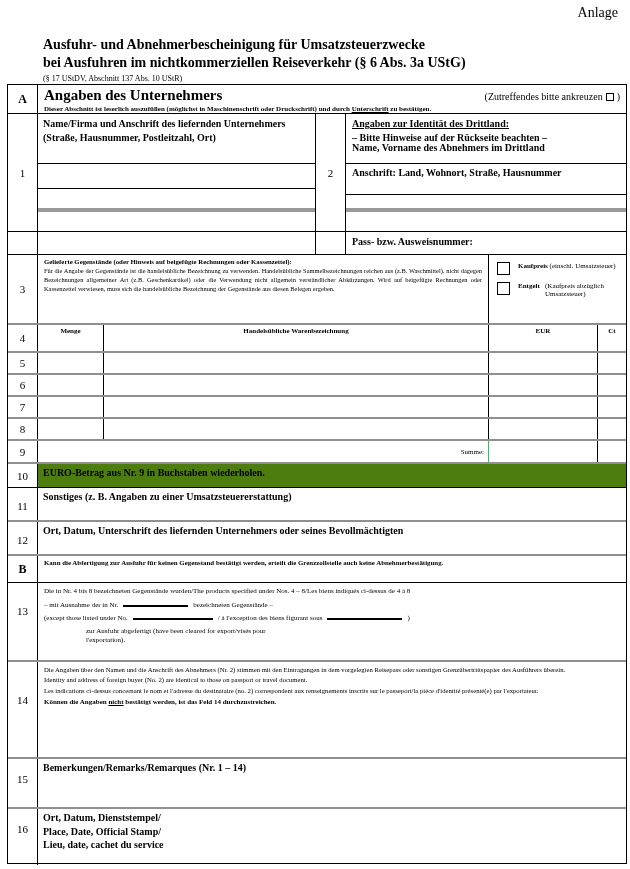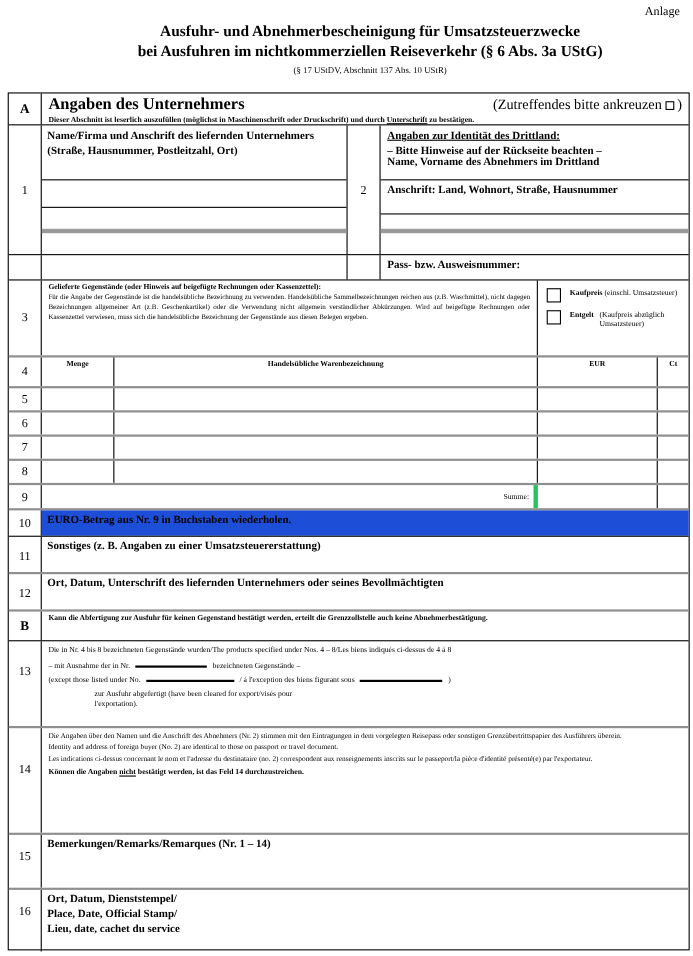--- a/index.html
+++ b/index.html
@@ -2,40 +2,40 @@
 <html><head>
 <meta charset="utf-8">
 <style>
   html,body{margin:0;padding:0;}
   body{
     width:630px;height:869px;background:#ffffff;position:relative;
     font-family:"Liberation Serif","DejaVu Serif",serif;color:#000;
     -webkit-font-smoothing:antialiased;
   }
   *{box-sizing:border-box;}
-  .corner{position:absolute;top:5px;right:12px;font-size:11px;}
-  .titleblock{position:absolute;top:21px;left:0;width:100%;text-align:center;padding-left:43px;}
+  .corner{position:absolute;top:5px;right:12px;font-size:14px;}
+  .titleblock{position:absolute;top:36px;left:0;width:100%;text-align:left;padding-left:43px;}
   .t1{font-size:14px;font-weight:bold;line-height:1.3;}
   .tsub{font-size:8px;margin-top:2px;}
   .form{
     position:absolute;left:7px;top:84px;width:620px;height:780px;
     border:1px solid #000;display:flex;flex-direction:column;background:#fff;
   }
   .row{display:flex;flex:0 0 auto;position:relative;}
   .bt-k{border-top:1px solid #000;}
   .bt-g{border-top:2px solid #8f8f8f;}
   .ncol{flex:0 0 30px;border-right:1px solid #000;display:flex;align-items:center;justify-content:center;font-size:11px;}
   .ncol.top{align-items:flex-start;}
   .letter{font-size:12px;font-weight:bold;}
   
   .r-a{height:28px;}
   .acontent{flex:1;padding:2px 6px;}
   .a-top{display:flex;justify-content:space-between;align-items:baseline;}
   .a-head{font-size:15px;font-weight:bold;}
-  .a-note{font-size:13px;text-align:center;}
+  .a-note{font-size:10px;text-align:center;}
   .a-instr{font-size:7px;font-weight:bold;margin-top:1px;}
   .ul{text-decoration:underline;}
   
   .r-12{height:118px;}
   .box1{flex:0 0 278px;border-right:1px solid #000;position:relative;padding:3px 5px;}
   .box2{flex:1;position:relative;padding:3px 6px;}
   .bl{font-size:10px;font-weight:bold;line-height:1.35;}
   .hline{position:absolute;left:0;right:0;height:1px;background:#000;}
   .gband{position:absolute;left:0;right:0;height:4px;background:#9a9a9a;}
   .abs{position:absolute;left:6px;right:0;}
@@ -54,24 +54,24 @@
   
   .r-t4{height:28px;}
   .r-t{height:22px;}
   .r-t9{height:23px;}
   .cell{border-right:1px solid #000;position:relative;}
   .c-menge{flex:0 0 66px;}
   .c-waren{flex:0 0 385px;}
   .c-eur{flex:0 0 109px;}
   .c-ct{flex:1;border-right:none;}
   .hdr{font-size:7px;font-weight:bold;text-align:center;padding-top:2px;}
-  .c-sum{flex:0 0 451px;border-right:4px solid #22c55e;display:flex;align-items:center;justify-content:flex-end;font-size:7px;padding-right:4px;}
+  .c-sum{flex:0 0 451px;border-right:1px solid #22c55e;display:flex;align-items:center;justify-content:flex-end;font-size:7px;padding-right:4px;}
   
   .r-10{height:25px;}
-  .gcell{flex:1;background:#1d4ed8;padding:2px 5px;}
+  .gcell{flex:1;background:#4d7c0f;padding:2px 5px;}
   .r-11{height:33px;}
   .r-12row{height:34px;}
   .lcell{flex:1;padding:2px 5px;}
   
   .r-b{height:28px;}
   .bcontent{flex:1;padding:2px 6px;}
   .b-head{font-size:11.5px;font-weight:bold;line-height:1.1;}
   .b-sub{font-size:6.9px;font-weight:bold;margin-top:1px;}
   
   .r-13{height:78px;}

